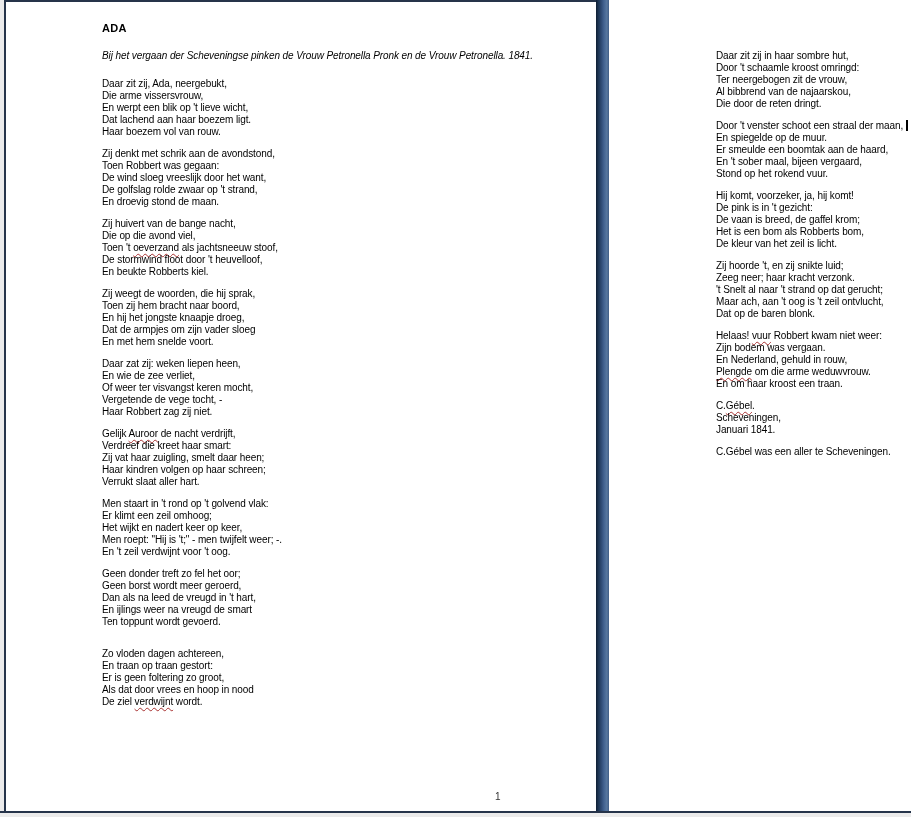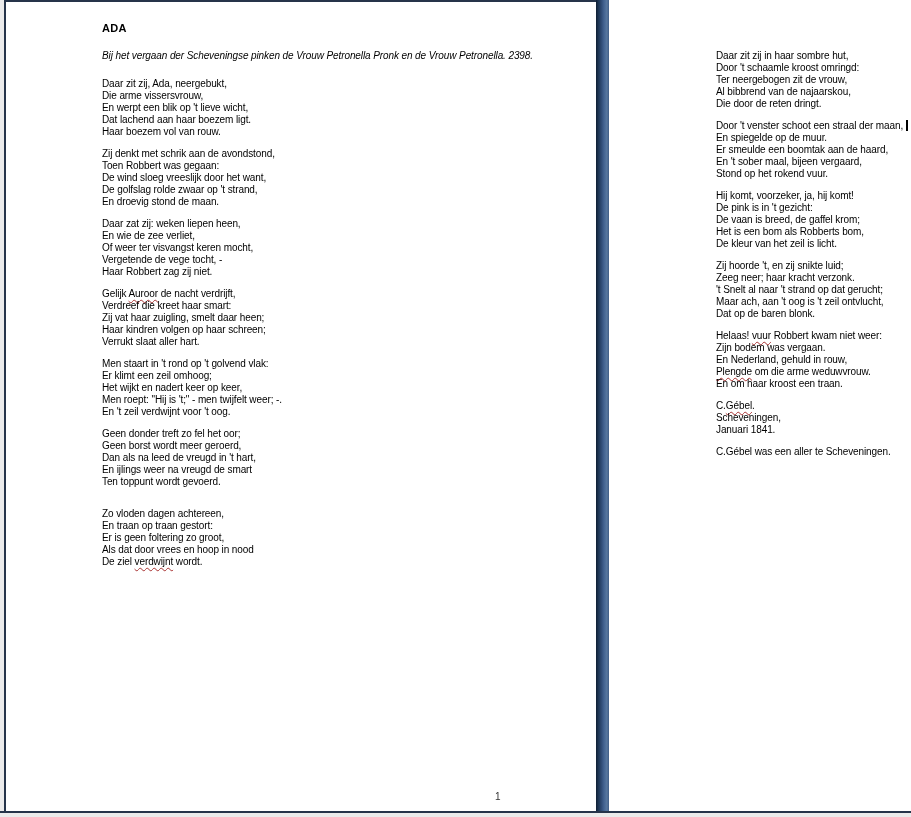--- a/index.html
+++ b/index.html
@@ -79,24 +79,26 @@
 </head>
 <body>
 
 <div class="gray-strip-left"></div>
 <div class="frame-top"></div>
 <div class="frame-left"></div>
 
 <div class="page page-left">
   <div class="content-left">
     <div class="doc-title">ADA</div>
-    <div class="doc-subtitle">Bij het vergaan der Scheveningse pinken de Vrouw Petronella Pronk en de Vrouw Petronella. 2398.</div>
+    <div class="doc-subtitle">Bij het vergaan der Scheveningse pinken de Vrouw Petronella Pronk en de Vrouw Petronella. 1841.</div>
     <div class="stanzas-left">
         <div class="stanza">Daar zit zij, Ada, neergebukt,<br>Die arme vissersvrouw,<br>En werpt een blik op 't lieve wicht,<br>Dat lachend aan haar boezem ligt.<br>Haar boezem vol van rouw.</div>
         <div class="stanza">Zij denkt met schrik aan de avondstond,<br>Toen Robbert was gegaan:<br>De wind sloeg vreeslijk door het want,<br>De golfslag rolde zwaar op 't strand,<br>En droevig stond de maan.</div>
+        <div class="stanza">Zij huivert van de bange nacht,<br>Die op die avond viel,<br>Toen 't <span class="misspelled">oeverzand</span> als jachtsneeuw stoof,<br>De stormwind floot door 't heuvelloof,<br>En beukte Robberts kiel.</div>
+        <div class="stanza">Zij weegt de woorden, die hij sprak,<br>Toen zij hem bracht naar boord,<br>En hij het jongste knaapje droeg,<br>Dat de armpjes om zijn vader sloeg<br>En met hem snelde voort.</div>
         <div class="stanza">Daar zat zij: weken liepen heen,<br>En wie de zee verliet,<br>Of weer ter visvangst keren mocht,<br>Vergetende de vege tocht, -<br>Haar Robbert zag zij niet.</div>
         <div class="stanza">Gelijk <span class="misspelled">Auroor</span> de nacht verdrijft,<br>Verdreef die kreet haar smart:<br>Zij vat haar zuigling, smelt daar heen;<br>Haar kindren volgen op haar schreen;<br>Verrukt slaat aller hart.</div>
         <div class="stanza">Men staart in 't rond op 't golvend vlak:<br>Er klimt een zeil omhoog;<br>Het wijkt en nadert keer op keer,<br>Men roept: "Hij is 't;" - men twijfelt weer; -.<br>En 't zeil verdwijnt voor 't oog.</div>
         <div class="stanza">Geen donder treft zo fel het oor;<br>Geen borst wordt meer geroerd,<br>Dan als na leed de vreugd in 't hart,<br>En ijlings weer na vreugd de smart<br>Ten toppunt wordt gevoerd.</div>
         <div class="stanza">Zo vloden dagen achtereen,<br>En traan op traan gestort:<br>Er is geen foltering zo groot,<br>Als dat door vrees en hoop in nood<br>De ziel <span class="misspelled">verdwijnt</span> wordt.</div>
       </div>
   </div>
   <div class="page-number">1</div>
 </div>
 

